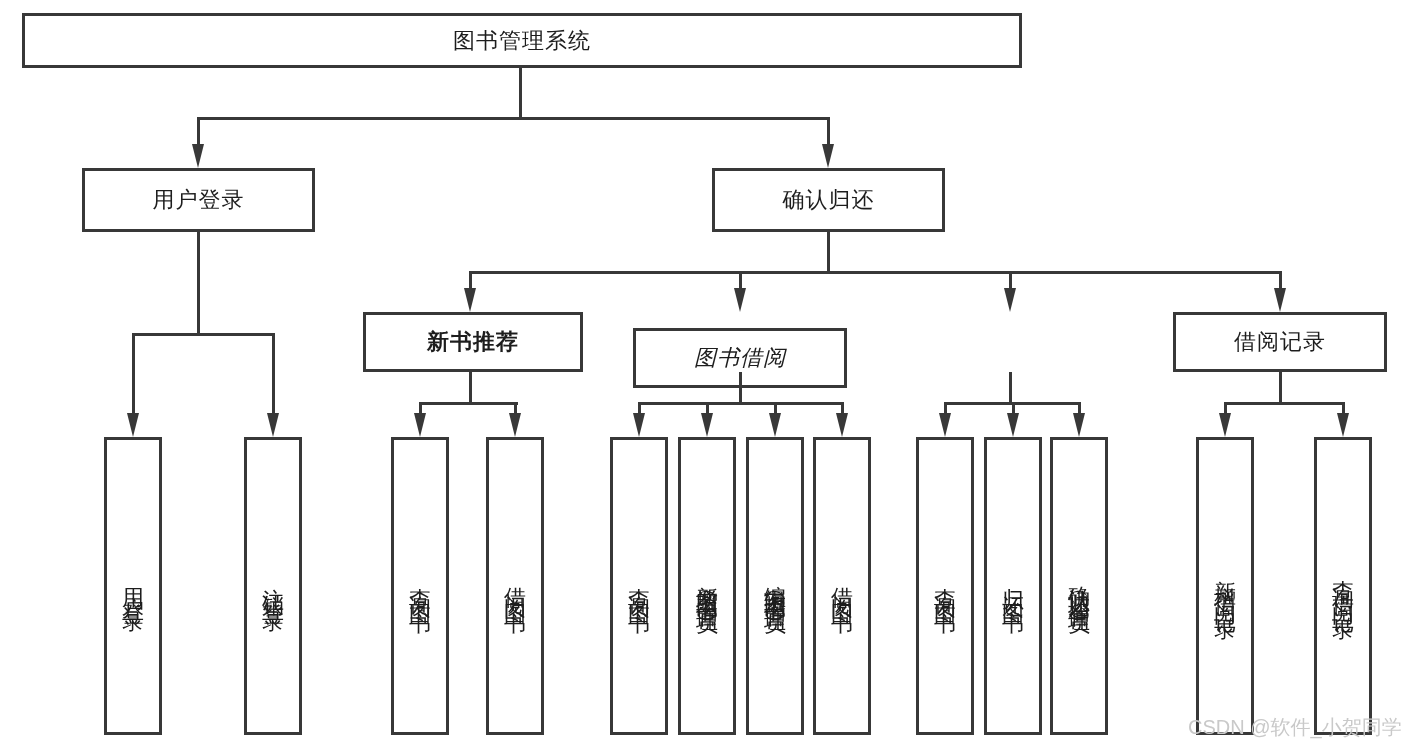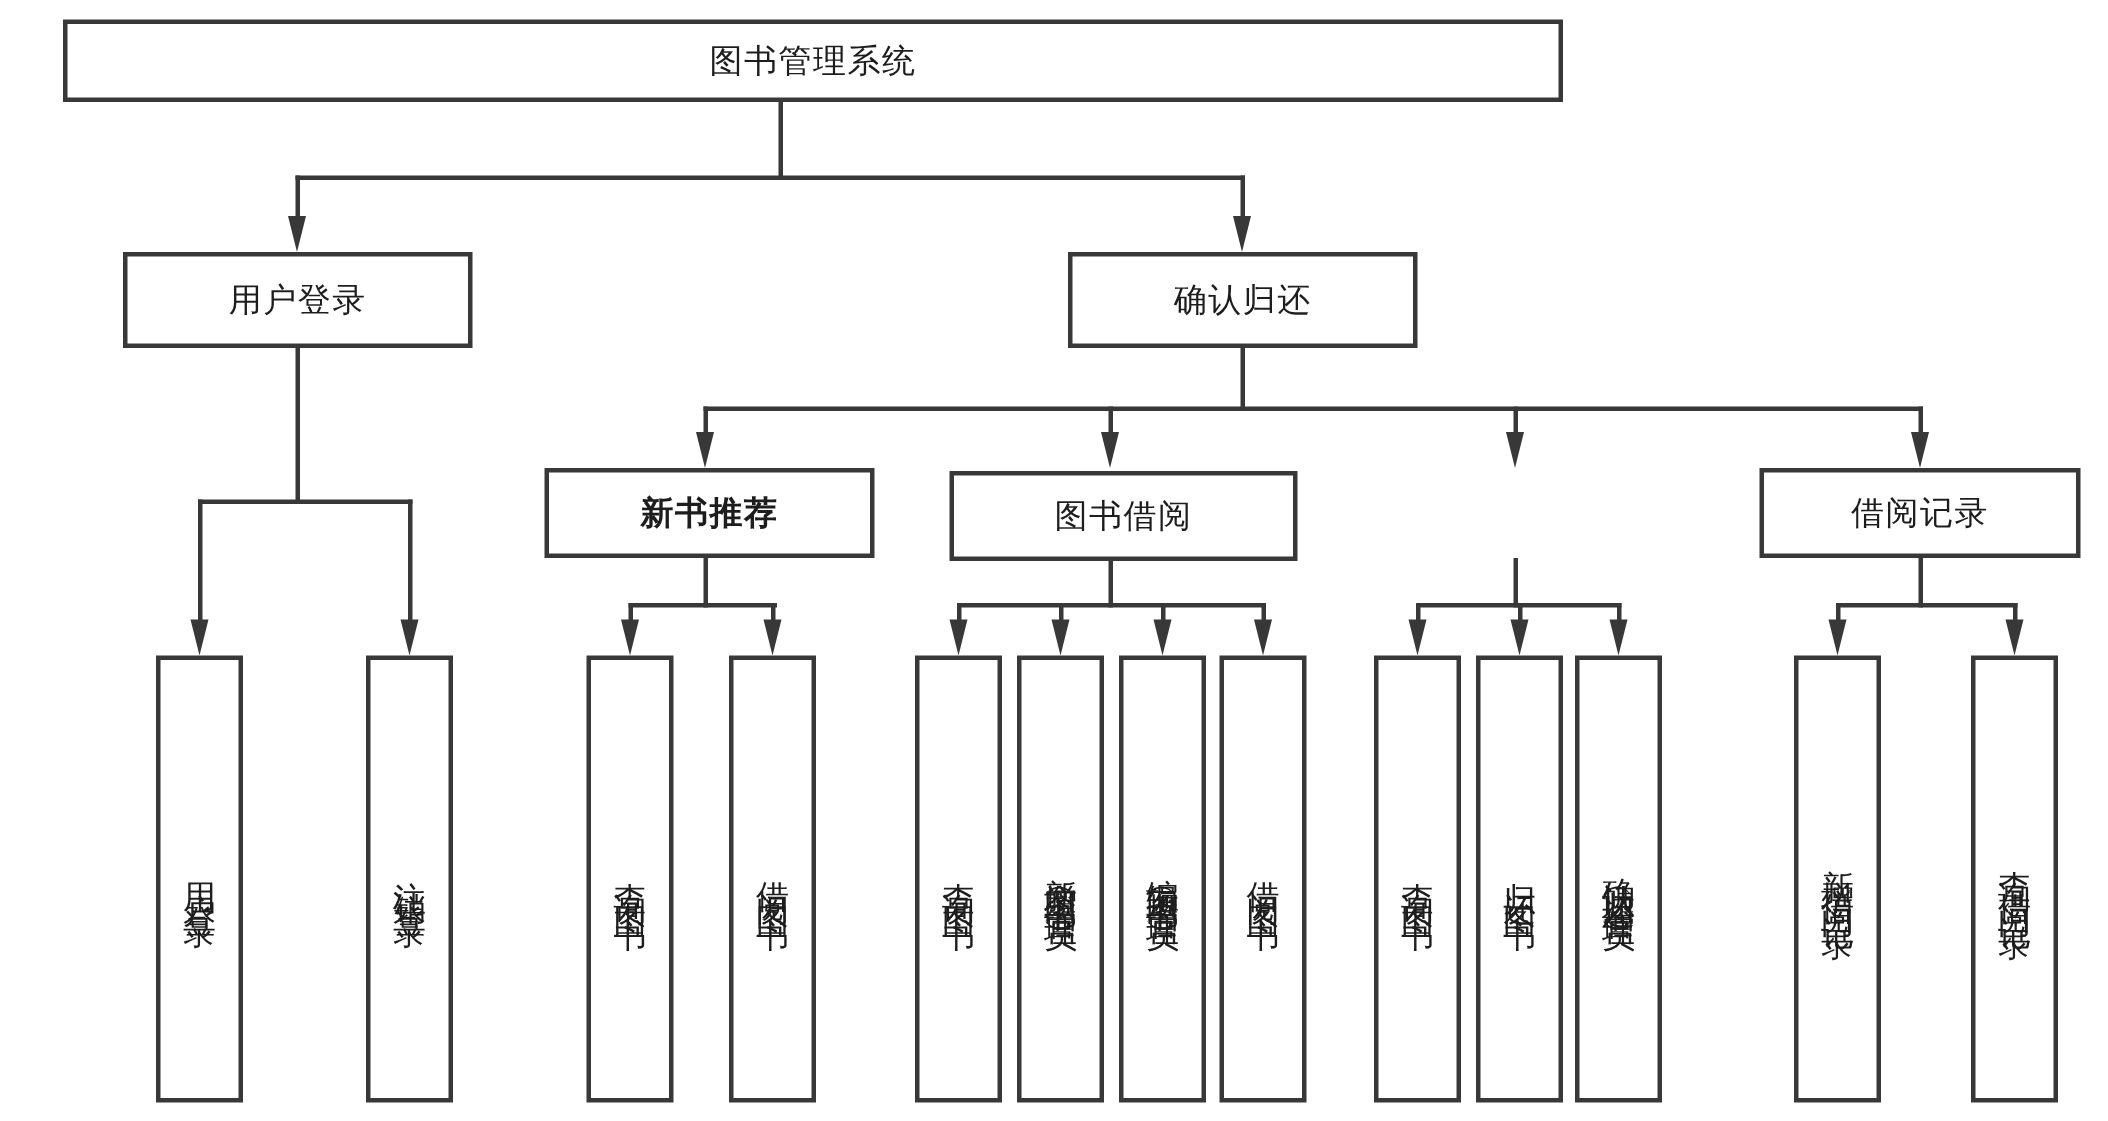--- a/index.html
+++ b/index.html
@@ -27,21 +27,21 @@
   .watermark{
     position:absolute;left:1188px;top:714px;font-size:20px;
     color:var(--wm,#c9c9c9);white-space:nowrap;
   }
 </style>
 </head>
 <body>
 
 <div id="canvas">
 
-  <div class="box hbox" style="left:22px;top:13px;width:1000px;height:55px;margin-left:20px;">
+  <div class="box hbox" style="left:22px;top:13px;width:1000px;height:55px;">
     <span>图书管理系统</span>
   </div>
 
   <div class="line" style="left:519px;top:68px;width:3px;height:50px;"></div>
   <div class="line" style="left:197px;top:117px;width:633px;height:3px;"></div>
   <div class="line" style="left:197px;top:117px;width:3px;height:30px;"></div>
   <div class="arrow" style="left:192px;top:144px;"></div>
   <div class="line" style="left:827px;top:117px;width:3px;height:30px;"></div>
   <div class="arrow" style="left:822px;top:144px;"></div>
 
@@ -66,21 +66,21 @@
   <div class="line" style="left:739px;top:271px;width:3px;height:20px;"></div>
   <div class="arrow" style="left:734px;top:288px;"></div>
   <div class="line" style="left:1009px;top:271px;width:3px;height:20px;"></div>
   <div class="arrow" style="left:1004px;top:288px;"></div>
   <div class="line" style="left:1279px;top:271px;width:3px;height:20px;"></div>
   <div class="arrow" style="left:1274px;top:288px;"></div>
 
   <div class="box hbox" style="left:363px;top:312px;width:220px;height:60px;font-weight:bold;">
     <span>新书推荐</span>
   </div>
-  <div class="box hbox" style="left:633px;top:314px;width:232px;height:60px;">
+  <div class="box hbox" style="left:633px;top:328px;width:214px;height:60px;font-style:italic;">
     <span>图书借阅</span>
   </div>
   <div class="box hbox" style="left:1173px;top:312px;width:214px;height:60px;">
     <span>借阅记录</span>
   </div>
 
   <div class="line" style="left:469px;top:372px;width:3px;height:33px;"></div>
   <div class="line" style="left:419px;top:402px;width:99px;height:3px;"></div>
   <div class="line" style="left:419px;top:402px;width:3px;height:14px;"></div>
   <div class="arrow" style="left:414px;top:413px;"></div>
@@ -151,14 +151,15 @@
     <span style="letter-spacing:4px;">确认归还（管理员）</span>
   </div>
 
   <div class="box vbox" style="left:1196px;top:437px;width:58px;height:298px;">
     <span>新增借阅记录</span>
   </div>
   <div class="box vbox" style="left:1314px;top:437px;width:58px;height:298px;">
     <span>查询借阅记录</span>
   </div>
 
+  <div class="watermark">CSDN @软件_小贺同学</div>
 
 </div>
 
 </body></html>

